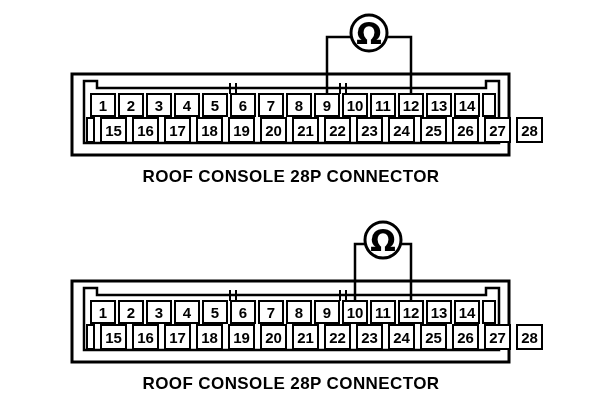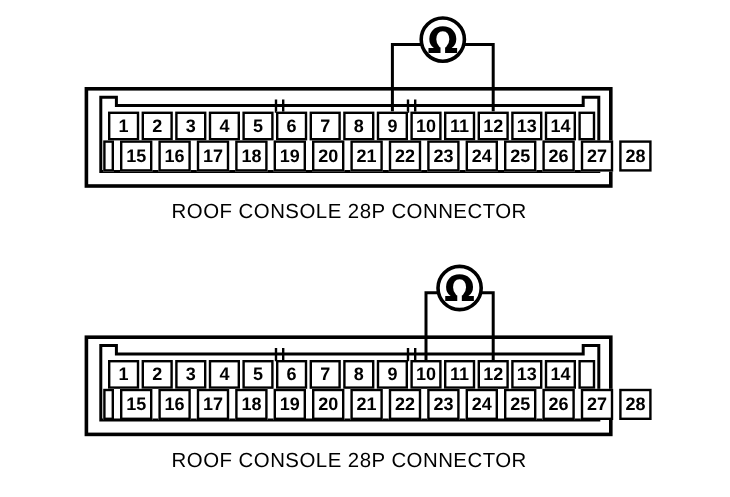--- a/index.html
+++ b/index.html
@@ -17,21 +17,21 @@
   .meter-circle { fill:var(--paper); stroke:var(--ink); stroke-width:3; }
   .ohm { font-family:"DejaVu Sans", sans-serif; font-weight:bold; font-size:30px;
          text-anchor:middle; fill:var(--ink); }
   .row { position:absolute; display:flex; }
   .row-top { left:90px; top:93px; gap:2px; }
   .row-bottom { left:86px; top:117px; gap:5px; }
   .cell { border:2px solid var(--ink); background:var(--paper);
           display:flex; align-items:center; justify-content:center;
           font-weight:bold; font-size:15px; color:var(--ink); flex:none; }
   .label { position:absolute; left:71px; top:167px; width:440px; text-align:center;
-           font-weight:normal; font-size:17px; letter-spacing:0.4px; color:var(--ink);
+           font-weight:bold; font-size:17px; letter-spacing:0.4px; color:var(--ink);
            white-space:nowrap; }
 </style>
 </head>
 <body>
 
 <section class="diagram" id="diagram-0">
   <svg class="art" width="608" height="196" viewBox="0 0 608 196">
     <rect class="outer" x="72" y="74" width="437" height="81"></rect>
     <path class="inner" d="M 84,143 L 84,81 L 97,81 L 97,88 L 486,88 L 486,81 L 499,81 L 499,143 Z"></path>
     <path class="ticks" d="M 230,83 V 94 M 236,83 V 94 M 340,83 V 94 M 346,83 V 94"></path>

